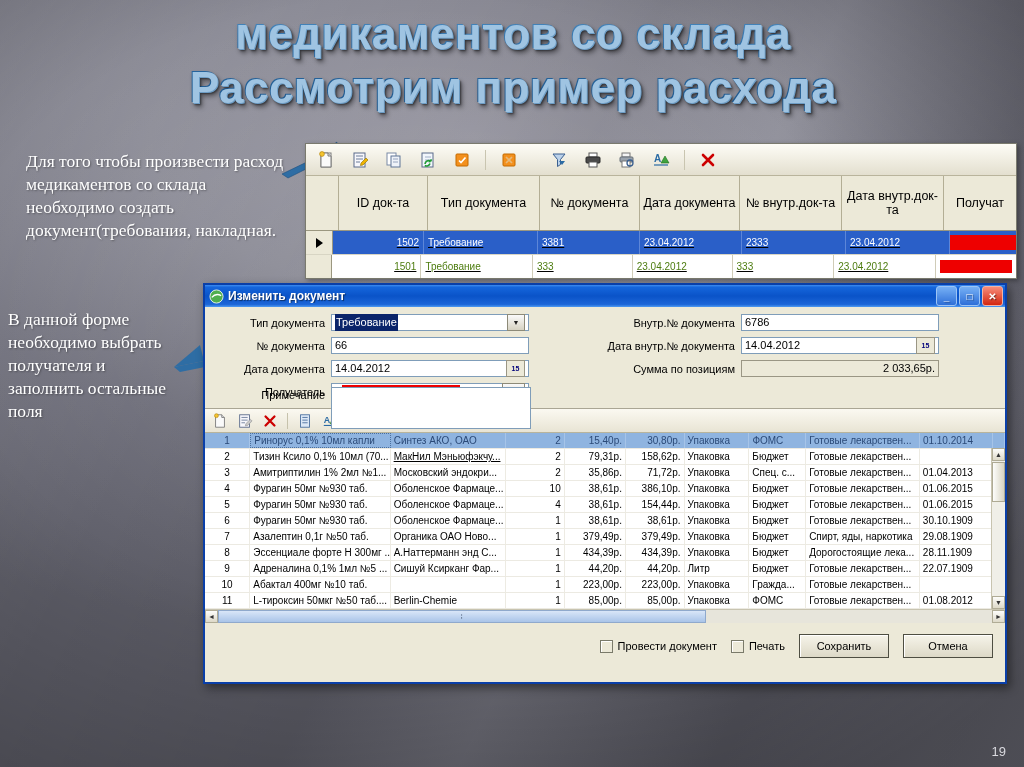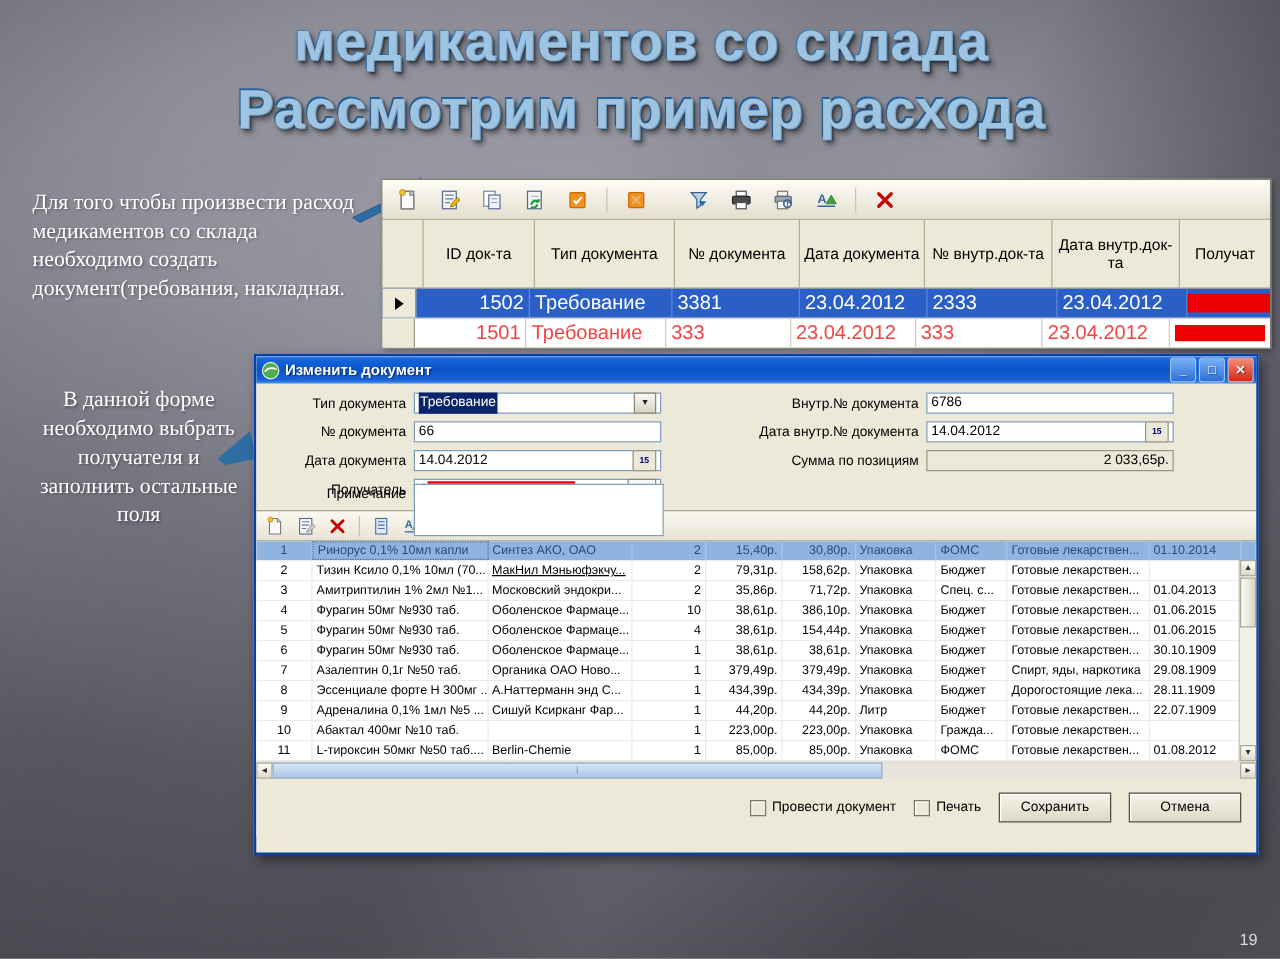--- a/index.html
+++ b/index.html
@@ -43,21 +43,21 @@
 
   
   .body-text{
     position:absolute;
     font-family:"Liberation Serif", serif;
     color:#ffffff;
     font-size:17.5px;line-height:23px;
     text-shadow:1px 1px 2px rgba(0,0,0,0.35);
   }
   #text-block-1{left:26px;top:150px;width:258px;}
-  #text-block-2{left:26px;top:308px;width:170px;text-align:center;}
+  #text-block-2{left:8px;top:308px;width:170px;}
 
   
   .arrow-svg{position:absolute;pointer-events:none;}
   #arrow-1{left:280px;top:140px;}
   #arrow-2{left:170px;top:315px;}
 
   
   #top-grid-window{
     position:absolute;left:305px;top:143px;width:710px;height:134px;
     background:#ece9d8;border:1px solid #7a7a6e;
@@ -75,24 +75,24 @@
   
   #top-grid-header{
     display:flex;height:54px;background:#ece9d8;border-bottom:1px solid #9b9780;
     font-size:12.5px;color:#000;
   }
   #top-grid-header .hc{
     display:flex;align-items:center;justify-content:center;text-align:center;
     border-right:1px solid #b3ae95;padding:0 3px;line-height:14px;
   }
   .w-marker{width:26px;}
-  #top-grid-rows{font-size:16px;}
+  #top-grid-rows{font-size:10px;text-decoration:underline;}
   .tr{display:flex;height:23px;align-items:stretch;border-bottom:1px solid #d8d5c4;background:#fff;}
   .tr.sel{background:#2a5fc8;color:#fff;}
-  .tr .cell{display:flex;align-items:center;border-right:1px solid #d0ccb8;padding:0 4px;color:#ef4444;}
+  .tr .cell{display:flex;align-items:center;border-right:1px solid #d0ccb8;padding:0 4px;color:#4d7c0f;}
   .tr.sel .cell{color:#ffffff;border-right-color:#5d86d8;}
   .cell.num{justify-content:flex-end;}
   .marker-cell{width:26px;background:#ece9d8;border-right:1px solid #9b9780;display:flex;align-items:center;justify-content:center;}
   .tr.sel .marker-cell{background:#ece9d8;}
   .play-tri{width:0;height:0;border-left:7px solid #000;border-top:5px solid transparent;border-bottom:5px solid transparent;}
   .redact{display:inline-block;height:13px;background:#ee0000;vertical-align:middle;}
 
   
   #dialog-window{
     position:absolute;left:203px;top:283px;width:800px;height:397px;

